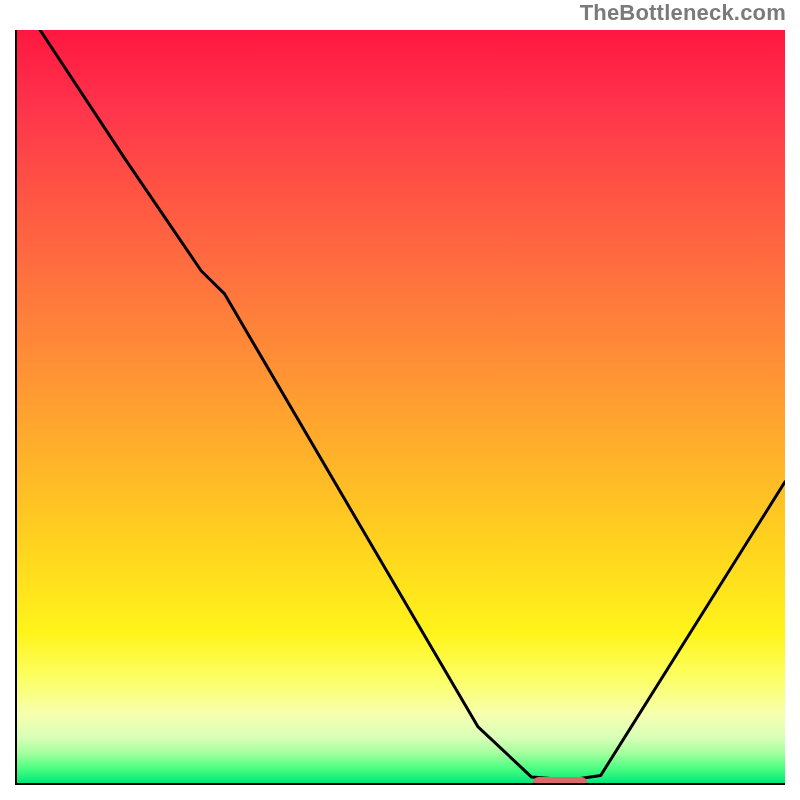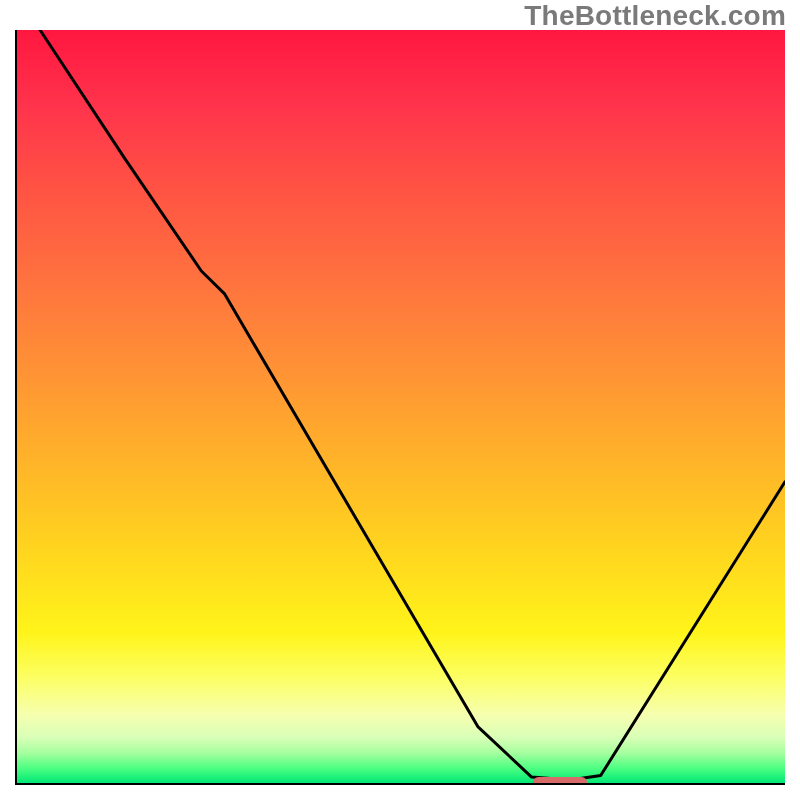--- a/index.html
+++ b/index.html
@@ -12,21 +12,21 @@
   }
   .frame {
     position: relative;
     width: 800px;
     height: 800px;
   }
   .watermark {
     position: absolute;
     top: 0px;
     right: 14px;
-    font-size: 28px;
+    font-size: 22px;
     font-weight: 600;
     color: #7a7a7a;
     letter-spacing: 0.2px;
   }
   .plot {
     position: absolute;
     left: 15px;
     top: 30px;
     width: 770px;
     height: 755px;

